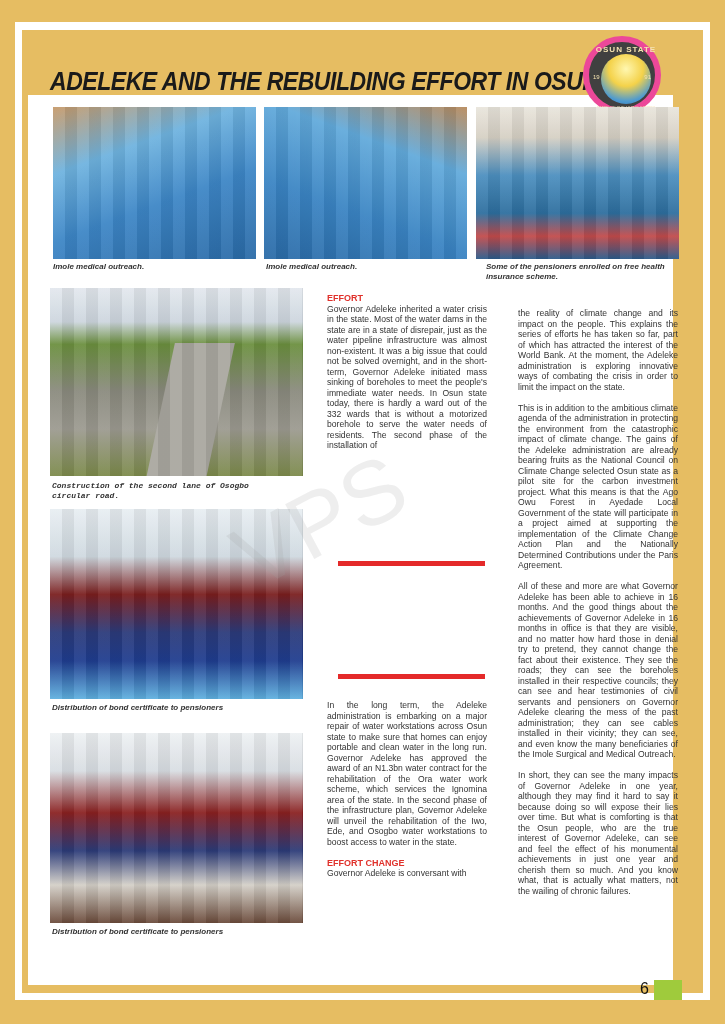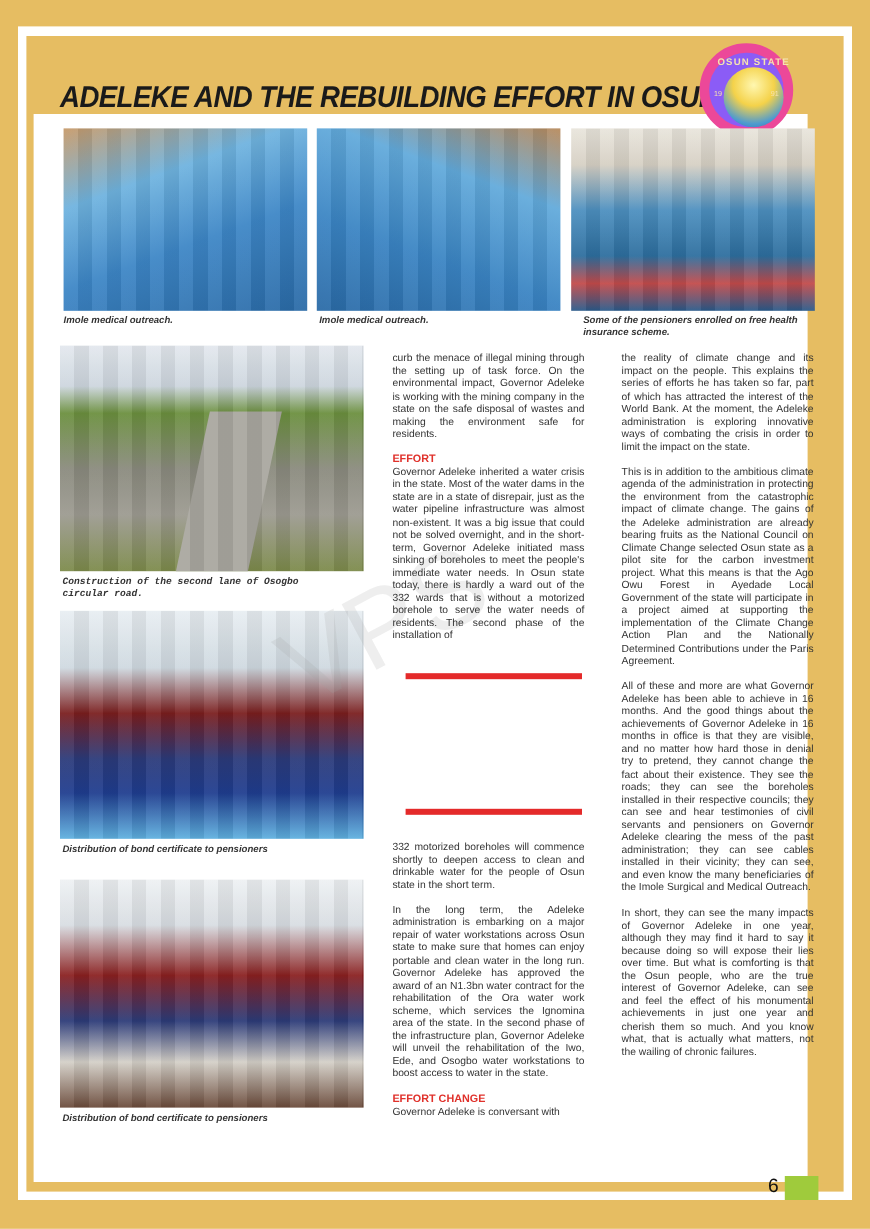--- a/index.html
+++ b/index.html
@@ -7,21 +7,21 @@
   .outer-white { position: absolute; left: 15px; top: 22px; width: 695px; height: 978px; background: #ffffff; }
   .inner-gold { position: absolute; left: 22px; top: 30px; width: 681px; height: 963px; background: #e6bd62; }
   .content { position: absolute; left: 28px; top: 95px; width: 645px; height: 890px; background: #ffffff; }
   .right-tab { position: absolute; left: 677px; top: 940px; width: 24px; height: 46px; background: #e6bd62; }
   .bottom-strip { position: absolute; left: 28px; top: 985px; width: 626px; height: 4px; background: #e6bd62; }
   .page-num-box { position: absolute; left: 654px; top: 980px; width: 28px; height: 20px; background: #9fcb3c; }
   .page-num { position: absolute; left: 640px; top: 980px; font-size: 16px; color: #111; font-family: "Liberation Sans", sans-serif; }
 
   .title { position: absolute; left: 50px; top: 50px; font-family: "Liberation Sans", sans-serif; font-weight: 900; font-style: italic; font-size: 25px; letter-spacing: -0.5px; color: #1a1a1a; transform: scaleX(0.92); transform-origin: left center; white-space: nowrap; }
 
-  .seal { position: absolute; left: 583px; top: 36px; width: 78px; height: 78px; border-radius: 50%; background: #8b5cf6; border: 8px solid #ec4899; box-sizing: border-box; }
+  .seal { position: absolute; left: 583px; top: 36px; width: 78px; height: 78px; border-radius: 50%; background: #404040; border: 6px solid #ec4899; box-sizing: border-box; }
   .seal-inner { position: absolute; left: 12px; top: 12px; width: 50px; height: 50px; border-radius: 50%; background: radial-gradient(circle at 50% 30%, #fff7b0 0%, #f4d24a 40%, #4d9ad0 75%, #2f6fa8 100%); }
   .seal-top { position: absolute; left: 0; top: 3px; width: 74px; text-align: center; font-size: 8px; font-weight: bold; color: #f5e3b0; letter-spacing: 1px; }
   .seal-bot { position: absolute; left: 0; top: 63px; width: 74px; text-align: center; font-size: 4px; color: #f5e3b0; }
   .seal-l { position: absolute; left: 4px; top: 32px; font-size: 6px; color: #f5e3b0; }
   .seal-r { position: absolute; right: 4px; top: 32px; font-size: 6px; color: #f5e3b0; }
 
   .photo { position: absolute; overflow: hidden; }
   .ph-med1 { left: 53px; top: 107px; width: 203px; height: 152px; background: linear-gradient(160deg, #c79a6a 0%, #6fb3df 30%, #3d86c6 60%, #2a6aa6 100%); }
   .ph-med2 { left: 264px; top: 107px; width: 203px; height: 152px; background: linear-gradient(200deg, #b88a5c 0%, #62aadb 30%, #3a84c3 65%, #2a6aa6 100%); }
   .ph-pens { left: 476px; top: 107px; width: 203px; height: 152px; background: linear-gradient(180deg, #e9e5dc 0%, #d6d0c4 20%, #4c8fbf 45%, #2d6e9e 70%, #c24a4a 85%, #2a5a8a 100%); }
@@ -89,38 +89,36 @@
 <div class="caption" style="left:52px; top:703px; width:250px;">Distribution of bond certificate to pensioners</div>
 
 <div class="photo ph-bond2">
     <div class="shade"></div>
   </div>
 <div class="caption" style="left:52px; top:927px; width:250px;">Distribution of bond certificate to pensioners</div>
 
 <div class="watermark">VPS</div>
 
 <div class="col" style="left:327px; top:293px; width:160px;">
-  <p>curb the menace of illegal mining through the setting up of task force. On the environmental impact, Governor Adeleke is working with the mining company in the state on the safe disposal of wastes and making the environment safe for residents.</p>
   <div class="head">EFFORT</div>
   <p>Governor Adeleke inherited a water crisis in the state. Most of the water dams in the state are in a state of disrepair, just as the water pipeline infrastructure was almost non-existent. It was a big issue that could not be solved overnight, and in the short-term, Governor Adeleke initiated mass sinking of boreholes to meet the people's immediate water needs. In Osun state today, there is hardly a ward out of the 332 wards that is without a motorized borehole to serve the water needs of residents. The second phase of the installation of</p>
 </div>
 
 <div class="pull">
   <div class="bar top"></div>
   <div class="bar bot"></div>
 </div>
 
 <div class="col" style="left:327px; top:700px; width:160px;">
-  <p>332 motorized boreholes will commence shortly to deepen access to clean and drinkable water for the people of Osun state in the short term.</p>
   <p>In the long term, the Adeleke administration is embarking on a major repair of water workstations across Osun state to make sure that homes can enjoy portable and clean water in the long run. Governor Adeleke has approved the award of an N1.3bn water contract for the rehabilitation of the Ora water work scheme, which services the Ignomina area of the state. In the second phase of the infrastructure plan, Governor Adeleke will unveil the rehabilitation of the Iwo, Ede, and Osogbo water workstations to boost access to water in the state.</p>
   <div class="head">EFFORT CHANGE</div>
   <p>Governor Adeleke is conversant with</p>
 </div>
 
-<div class="col" style="left:518px; top:293px; width:160px;">
+<div class="col" style="left:518px; top:308px; width:160px;">
   <p>the reality of climate change and its impact on the people. This explains the series of efforts he has taken so far, part of which has attracted the interest of the World Bank. At the moment, the Adeleke administration is exploring innovative ways of combating the crisis in order to limit the impact on the state.</p>
   <p>This is in addition to the ambitious climate agenda of the administration in protecting the environment from the catastrophic impact of climate change. The gains of the Adeleke administration are already bearing fruits as the National Council on Climate Change selected Osun state as a pilot site for the carbon investment project. What this means is that the Ago Owu Forest in Ayedade Local Government of the state will participate in a project aimed at supporting the implementation of the Climate Change Action Plan and the Nationally Determined Contributions under the Paris Agreement.</p>
   <p>All of these and more are what Governor Adeleke has been able to achieve in 16 months. And the good things about the achievements of Governor Adeleke in 16 months in office is that they are visible, and no matter how hard those in denial try to pretend, they cannot change the fact about their existence. They see the roads; they can see the boreholes installed in their respective councils; they can see and hear testimonies of civil servants and pensioners on Governor Adeleke clearing the mess of the past administration; they can see cables installed in their vicinity; they can see, and even know the many beneficiaries of the Imole Surgical and Medical Outreach.</p>
   <p>In short, they can see the many impacts of Governor Adeleke in one year, although they may find it hard to say it because doing so will expose their lies over time. But what is comforting is that the Osun people, who are the true interest of Governor Adeleke, can see and feel the effect of his monumental achievements in just one year and cherish them so much. And you know what, that is actually what matters, not the wailing of chronic failures.</p>
 </div>
 
 <div class="bottom-strip"></div>
 <div class="page-num-box"></div>
 <div class="page-num">6</div>
 

